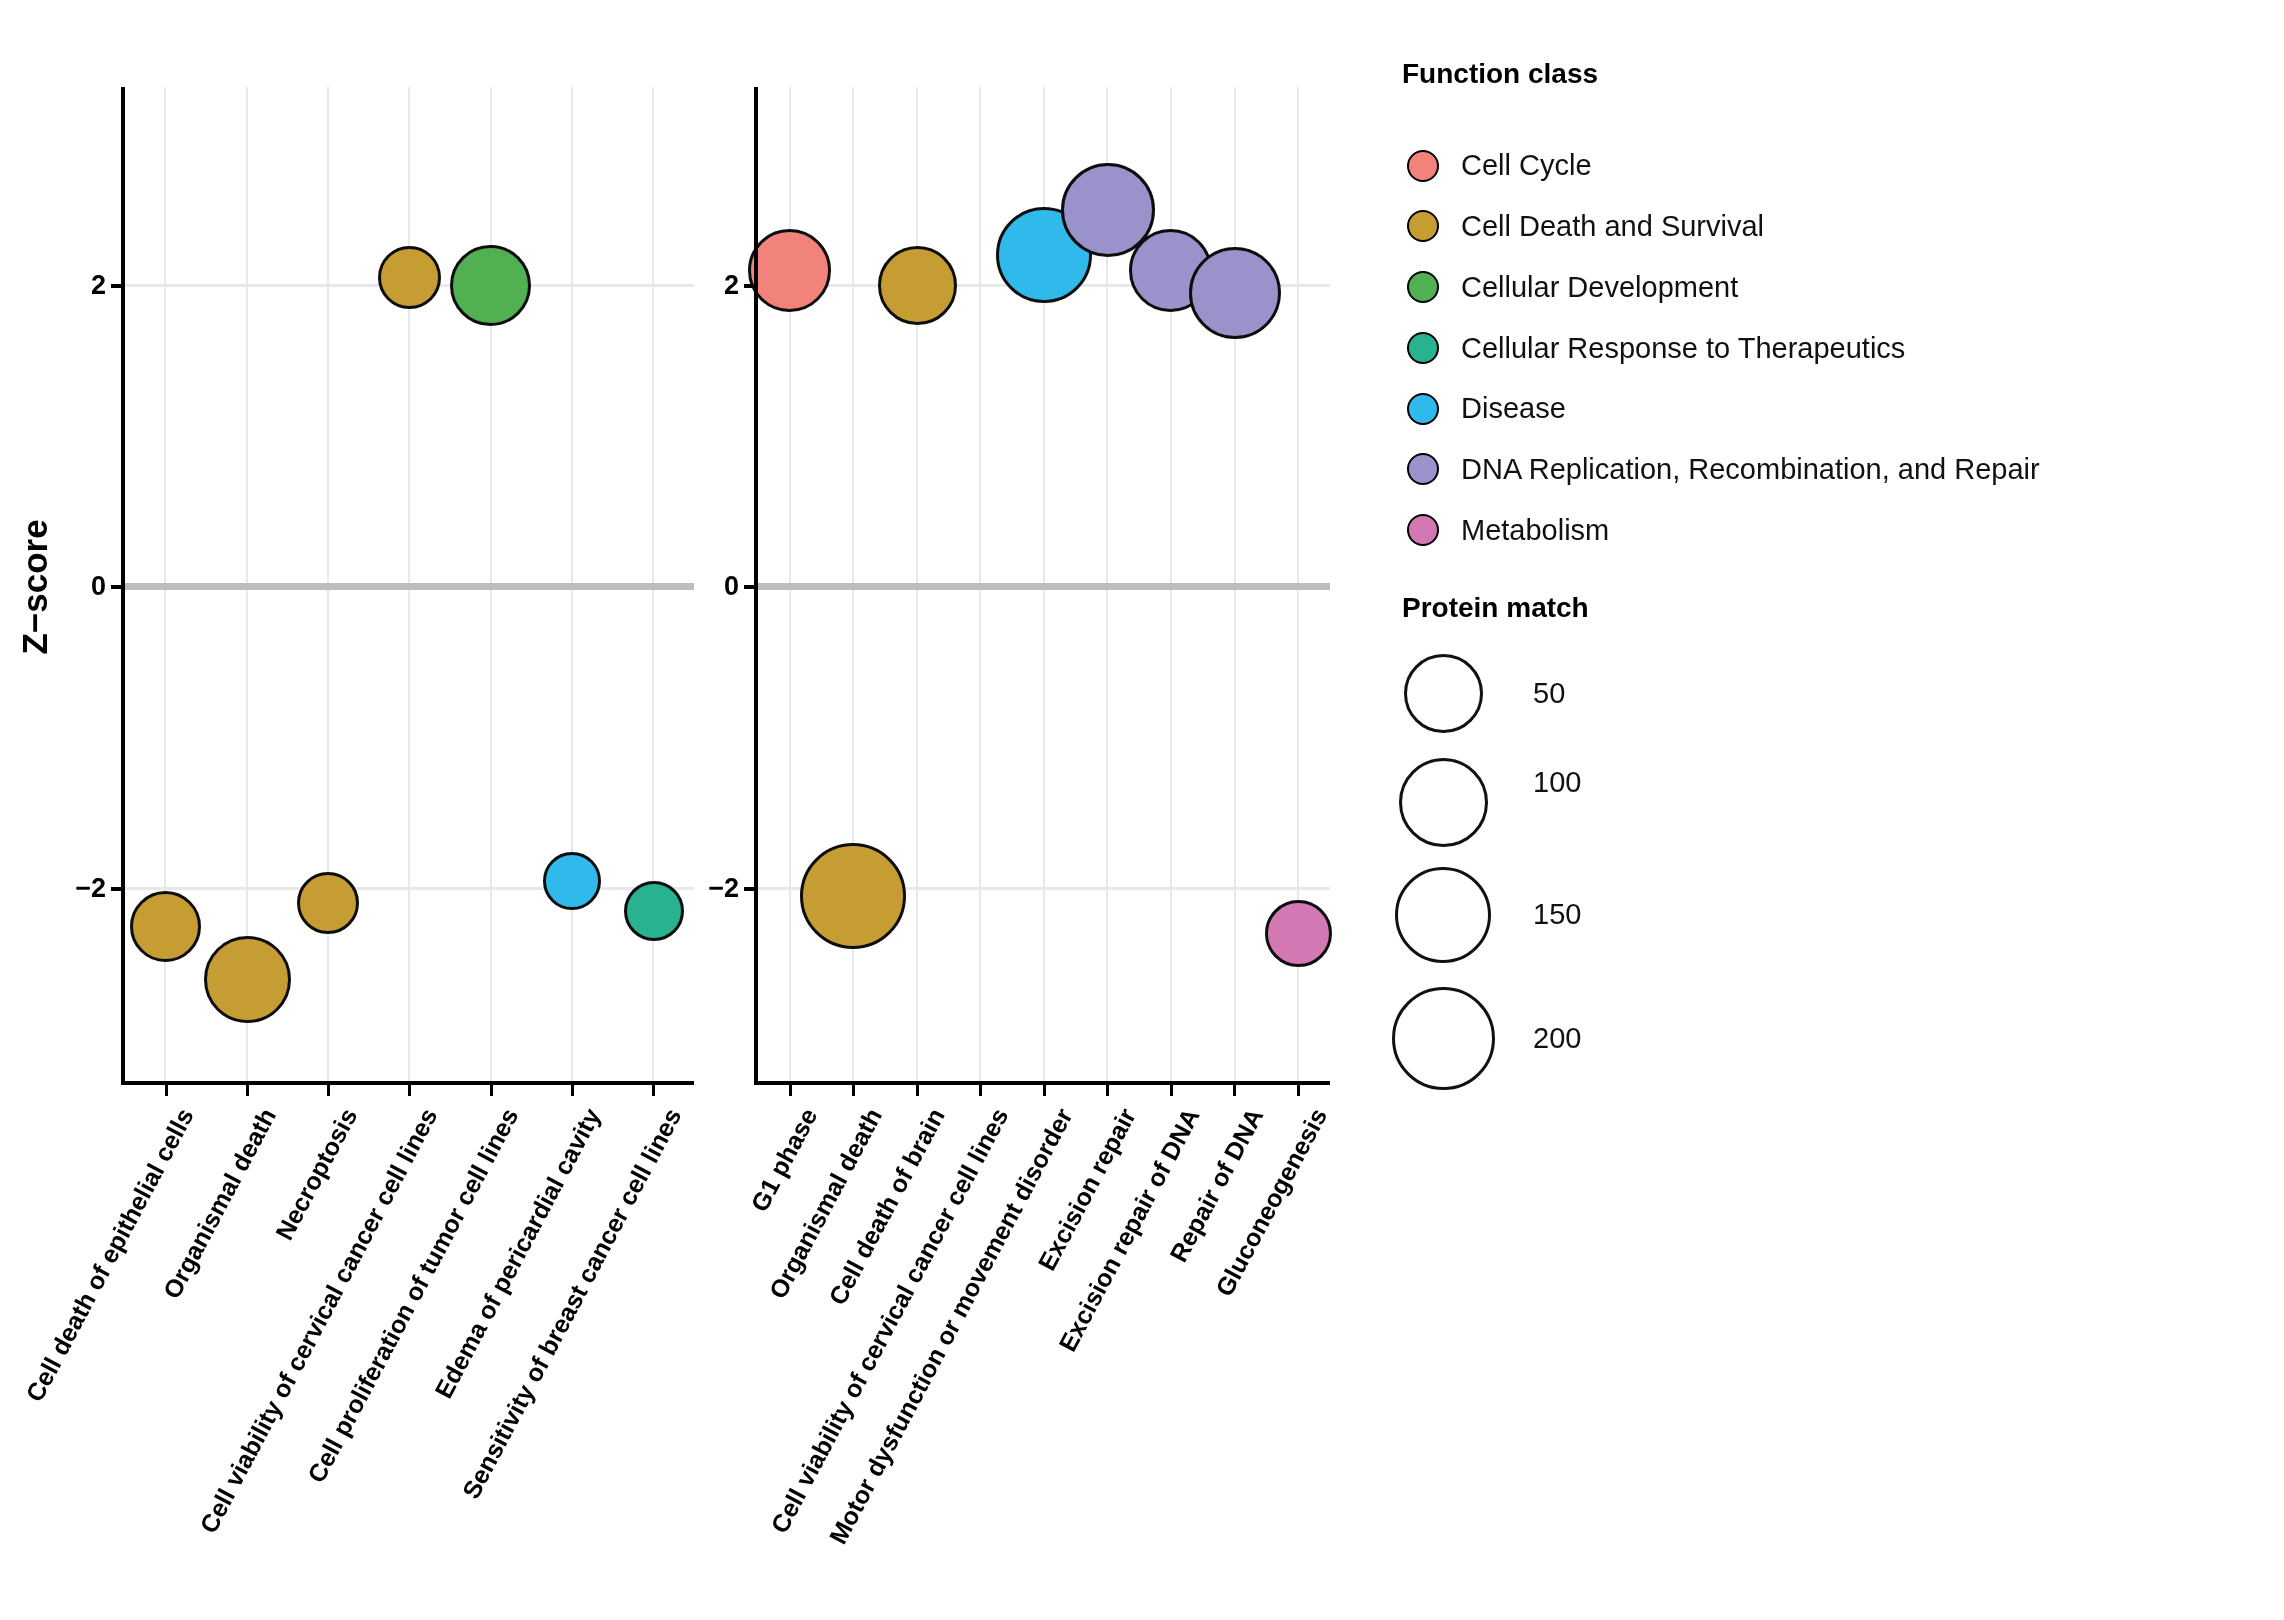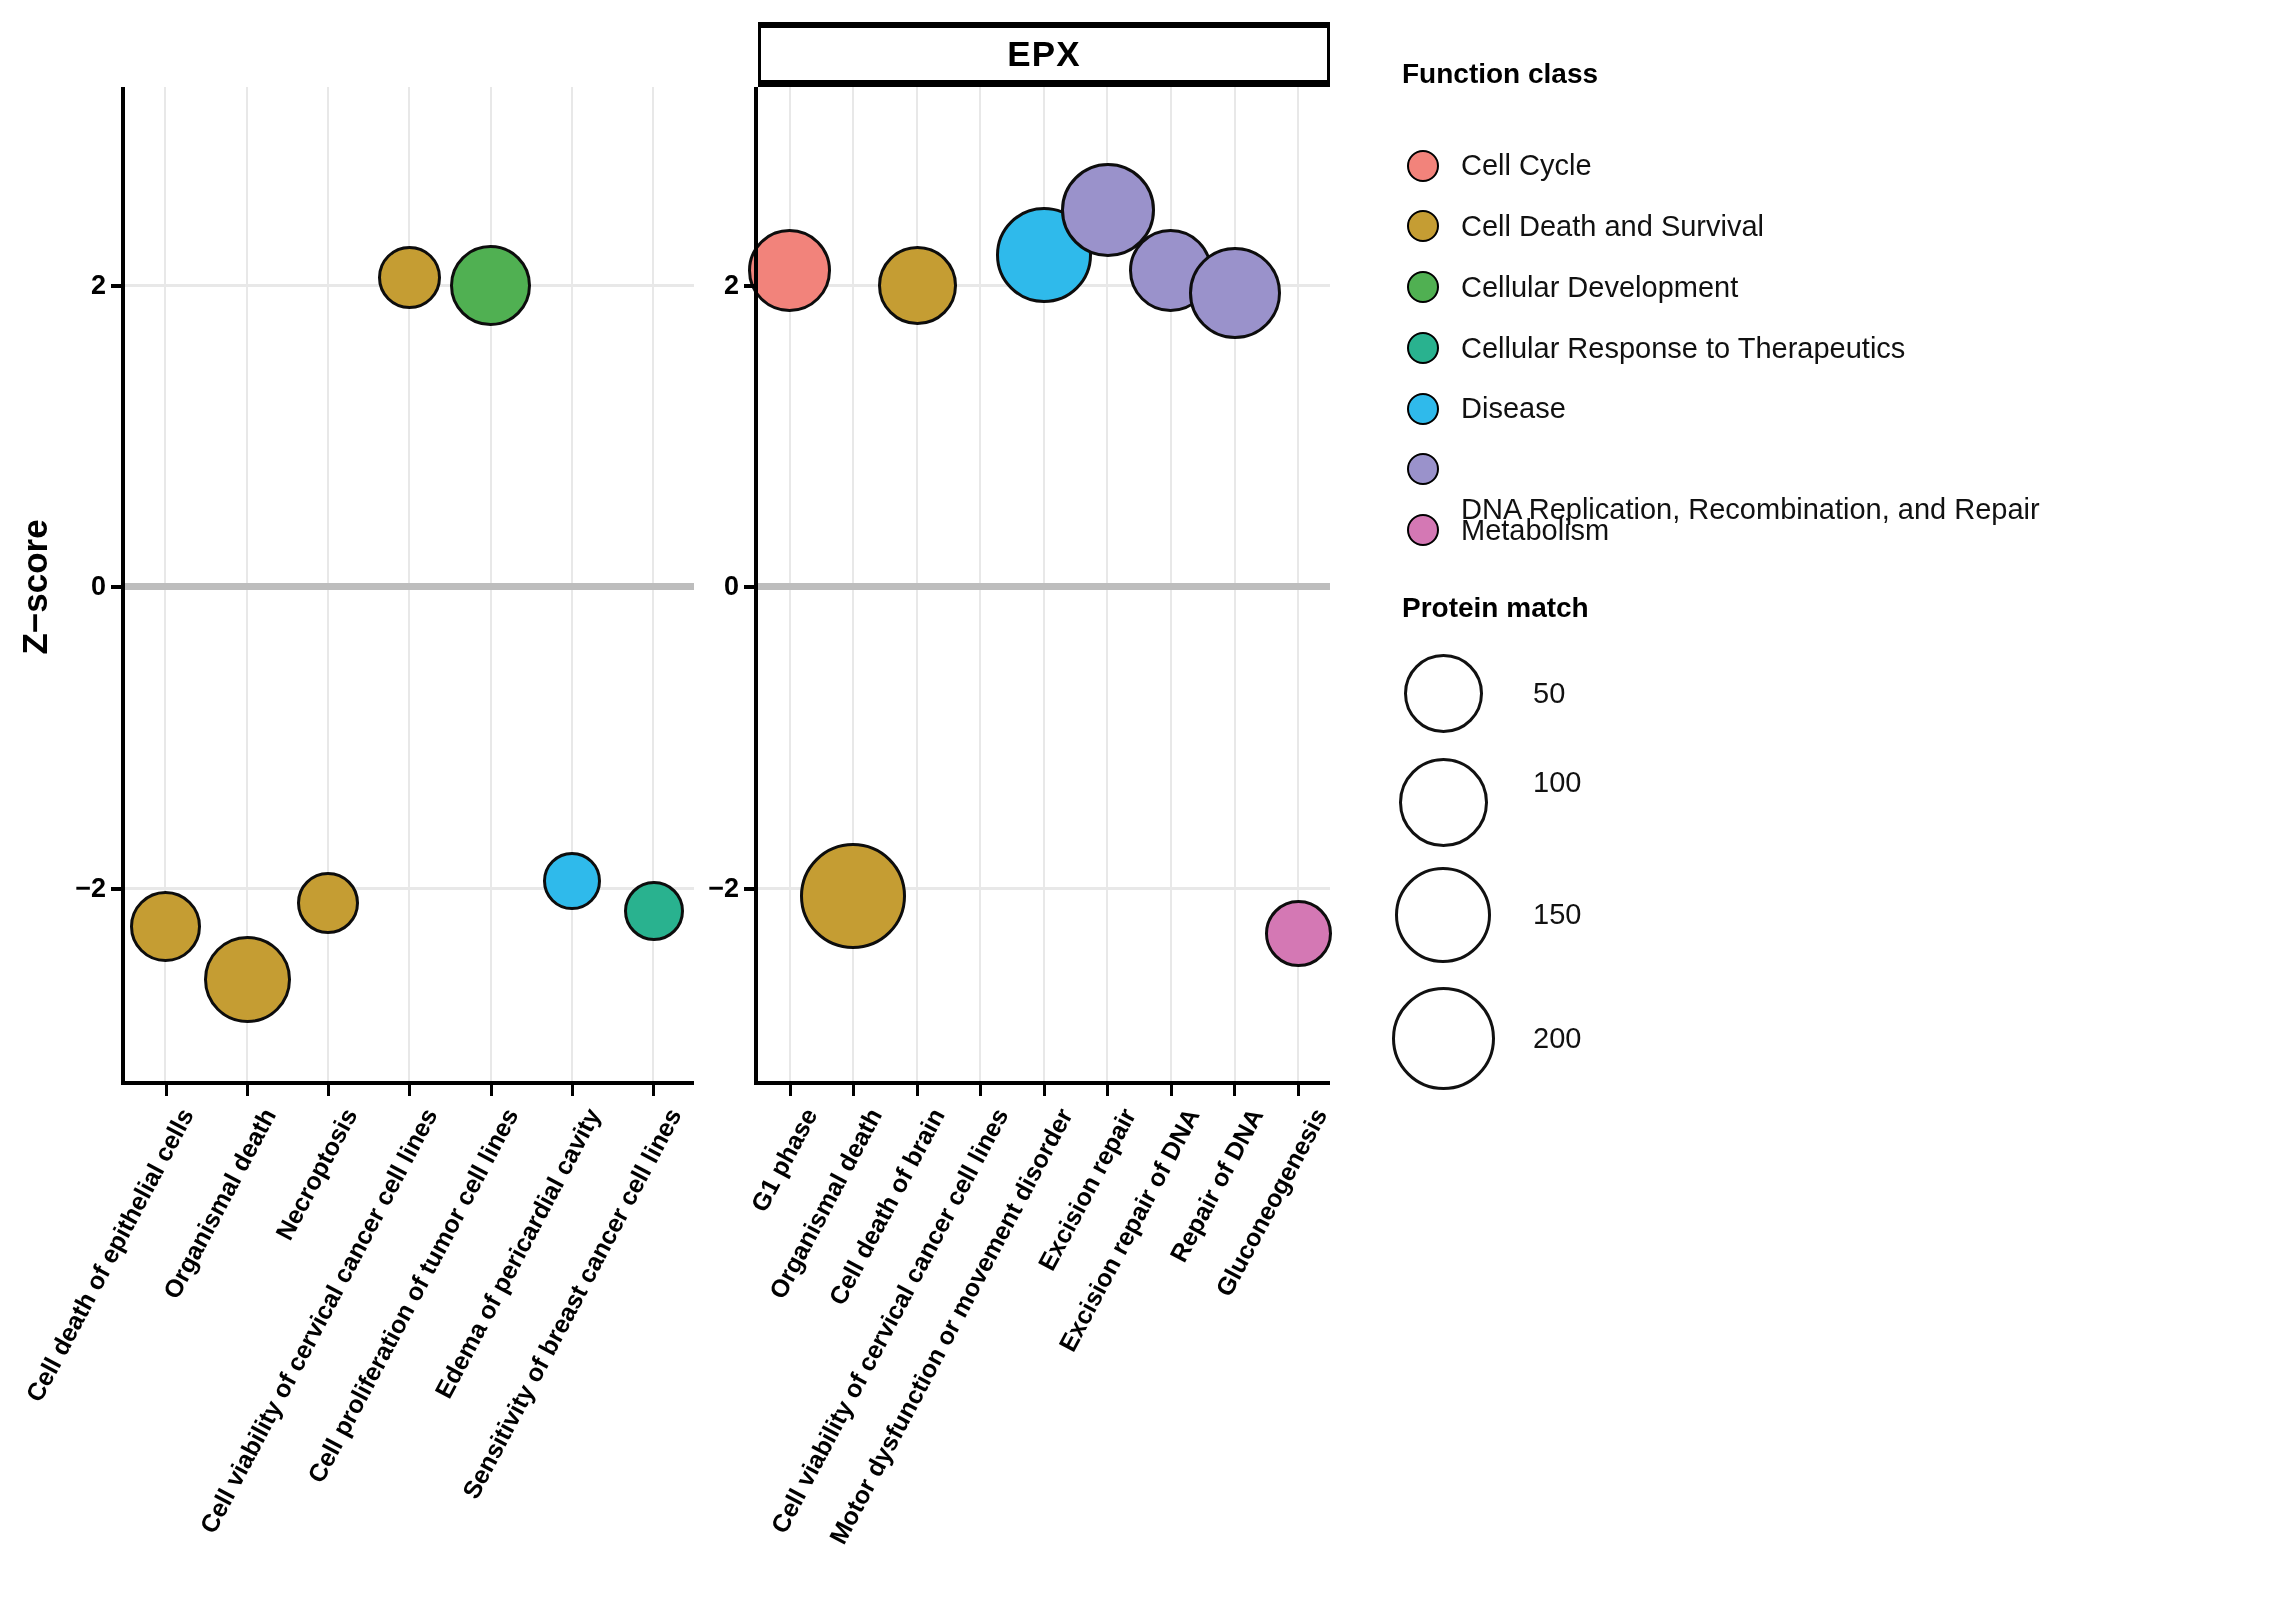--- a/index.html
+++ b/index.html
@@ -57,23 +57,20 @@
     box-sizing:border-box;background:#ffffff;
   }
   .size-label{
     position:absolute;font-size:29px;line-height:29px;color:#111;white-space:nowrap;
   }
 </style>
 </head>
 <body>
 
 <div id="figure">
-  <div class="strip" id="strip-1">
-    <span>EPX</span>
-  </div>
 
   <div class="y-title">Z−score</div>
 
   <div class="legend-title" style="top:58px;">Function class</div>
   <div class="legend-title" style="top:592px;">Protein match</div>
 
   <div id="generated-layer">
       <div class="panel" style="position: absolute; left: 125px; top: 87px; width: 569px; height: 994px; background: rgb(255, 255, 255);">
         <div class="vgrid" style="left: 39px;"></div>
         <div class="vgrid" style="left: 121px;"></div>
@@ -167,21 +164,21 @@
       <div class="legend-label" style="left: 1461px; top: 151px; position: absolute;">Cell Cycle</div>
       <div class="legend-swatch" style="left: 1407px; top: 210px; width: 32px; height: 32px; background: rgb(197, 157, 51); position: absolute;"></div>
       <div class="legend-label" style="left: 1461px; top: 212px; position: absolute;">Cell Death and Survival</div>
       <div class="legend-swatch" style="left: 1407px; top: 271px; width: 32px; height: 32px; background: rgb(80, 176, 82); position: absolute;"></div>
       <div class="legend-label" style="left: 1461px; top: 273px; position: absolute;">Cellular Development</div>
       <div class="legend-swatch" style="left: 1407px; top: 332px; width: 32px; height: 32px; background: rgb(41, 178, 143); position: absolute;"></div>
       <div class="legend-label" style="left: 1461px; top: 334px; position: absolute;">Cellular Response to Therapeutics</div>
       <div class="legend-swatch" style="left: 1407px; top: 393px; width: 32px; height: 32px; background: rgb(47, 186, 235); position: absolute;"></div>
       <div class="legend-label" style="left: 1461px; top: 394px; position: absolute;">Disease</div>
       <div class="legend-swatch" style="left: 1407px; top: 453px; width: 32px; height: 32px; background: rgb(154, 146, 203); position: absolute;"></div>
-      <div class="legend-label" style="left: 1461px; top: 455px; position: absolute; margin-top: 40px;">DNA Replication, Recombination, and Repair</div>
+      <div class="legend-label" style="left: 1461px; top: 455px; position: absolute;">DNA Replication, Recombination, and Repair</div>
       <div class="legend-swatch" style="left: 1407px; top: 514px; width: 32px; height: 32px; background: rgb(212, 120, 180); position: absolute;"></div>
       <div class="legend-label" style="left: 1461px; top: 516px; position: absolute;">Metabolism</div>
       <div class="size-circle" style="left: 1404px; top: 654px; width: 79px; height: 79px; position: absolute;"></div>
       <div class="size-label" style="left: 1533px; top: 679px; position: absolute;">50</div>
       <div class="size-circle" style="left: 1399px; top: 758px; width: 89px; height: 89px; position: absolute;"></div>
       <div class="size-label" style="left: 1533px; top: 768px; position: absolute;">100</div>
       <div class="size-circle" style="left: 1395px; top: 867px; width: 96px; height: 96px; position: absolute;"></div>
       <div class="size-label" style="left: 1533px; top: 900px; position: absolute;">150</div>
       <div class="size-circle" style="left: 1392px; top: 987px; width: 103px; height: 103px; position: absolute;"></div>
       <div class="size-label" style="left: 1533px; top: 1024px; position: absolute;">200</div>

